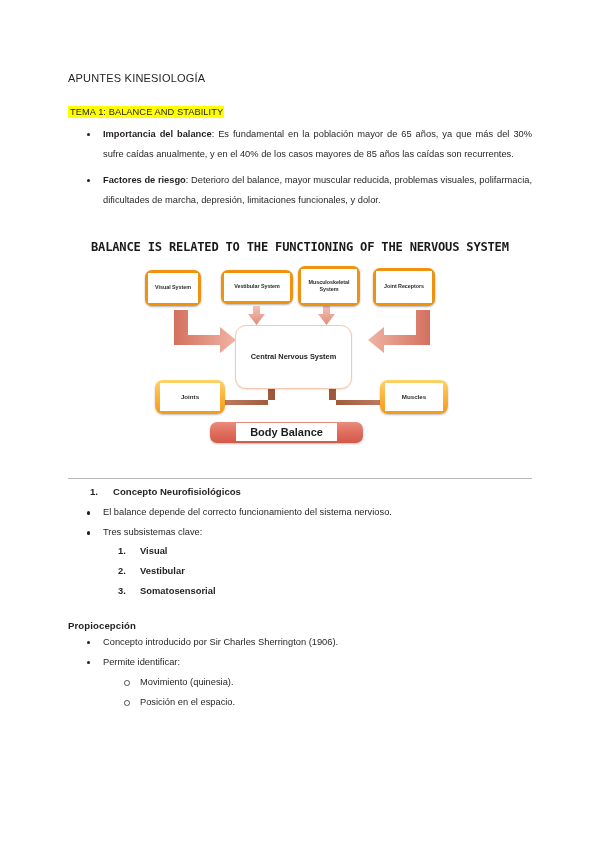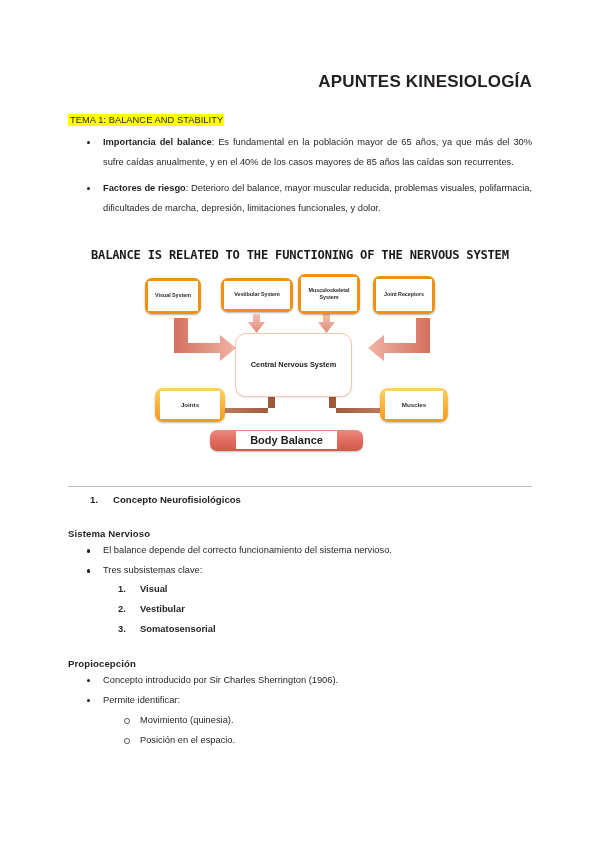--- a/index.html
+++ b/index.html
@@ -10,23 +10,23 @@
     background: #ffffff;
     font-family: "Liberation Sans", sans-serif;
     color: #231f20;
     overflow: hidden;
   }
 
   .page { position: relative; width: 600px; height: 848px; padding: 0 68px; }
 
   
   .doc-title {
-    text-align: right;
-    font-size: 17px;
-    font-weight: bold;
+    text-align: left;
+    font-size: 11px;
+    font-weight: normal;
     letter-spacing: .2px;
     margin: 72px 0 0 0;
   }
   .tema-line { margin: 17px 0 0 0; }
   .tema-highlight {
     background: #ffff00;
     font-size: 9.3px;
     font-weight: normal;
     letter-spacing: .05px;
     padding: 1px 1px 1px 2px;
@@ -284,21 +284,20 @@
     </div>
 
   </div>
 
   <hr class="hr">
 
   <div class="num-item">
     <span class="num">1.</span><span>Concepto Neurofisiológicos</span>
   </div>
 
-  <div class="h-bold">Sistema Nervioso</div>
 
   <ul class="bullets">
     <li class="bullet-item tight">El balance depende del correcto funcionamiento del sistema nervioso.</li>
     <li class="bullet-item tight">Tres subsistemas clave:</li>
   </ul>
 
   <ol class="nums">
     <li class="num-sub">
       <span class="num">1.</span><span>Visual</span>
     </li>

